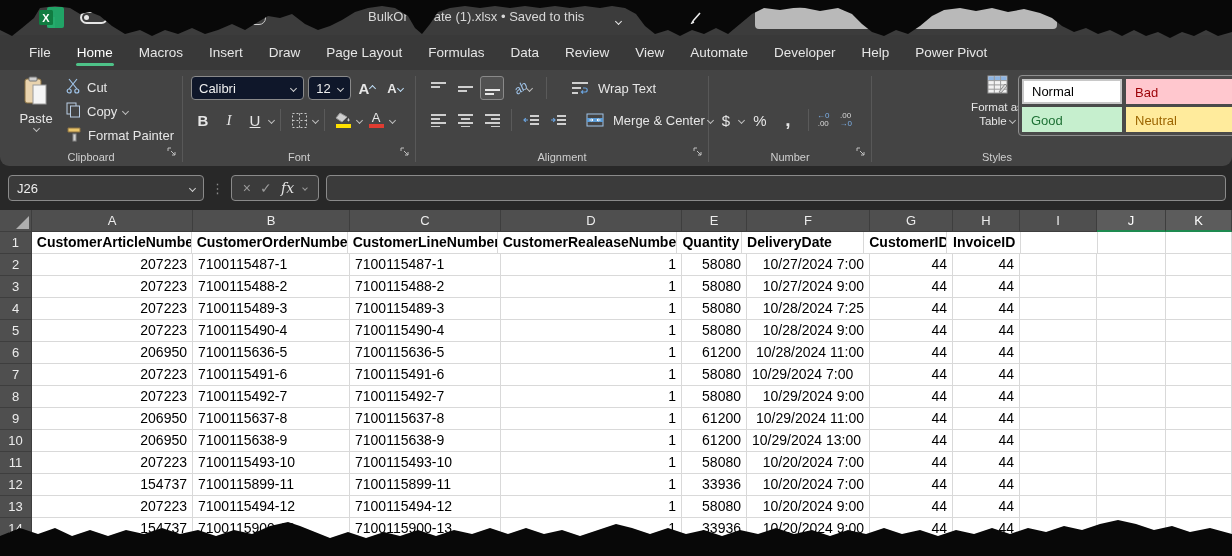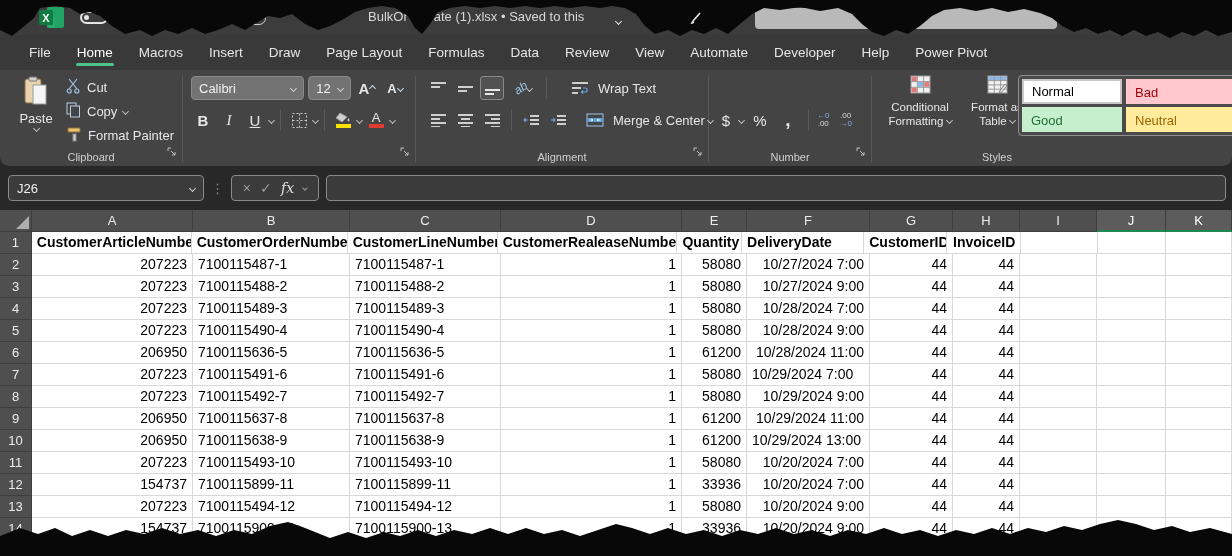--- a/index.html
+++ b/index.html
@@ -45,21 +45,21 @@
 
   
   .grp.clipboard{width:182px;}
   .paste-btn{position:absolute;left:12px;top:6px;width:48px;height:62px;display:flex;flex-direction:column;align-items:center;font-size:13px;}
   .paste-btn .lbl{margin-top:2px;}
   .clip-col{position:absolute;left:66px;top:8px;display:flex;flex-direction:column;gap:6px;font-size:13px;}
   .clip-row{display:flex;align-items:center;gap:6px;height:18px;white-space:nowrap;}
 
   
   .grp.font{width:232px;}
-  .combo{height:24px;background:#737373;border:1px solid #8a8a8a;border-radius:4px;color:#efefef;
+  .combo{height:24px;background:#0f172a;border:1px solid #8a8a8a;border-radius:4px;color:#efefef;
          font-size:13px;display:flex;align-items:center;padding:0 7px;}
   .combo .chev{margin-left:auto;color:#cfcfcf;}
   .font-row1{position:absolute;left:8px;top:6px;display:flex;gap:4px;align-items:center;width:216px;}
   .font-row2{position:absolute;left:8px;top:38px;display:flex;align-items:center;gap:2px;}
   .fmt-btn{min-width:24px;height:24px;display:flex;align-items:center;justify-content:center;font-size:15px;}
   .grow-font{font-size:15px;font-weight:bold;}
   .minidiv{width:1px;height:22px;background:#5a5a5a;margin:0 4px;}
   .colorbar{display:flex;flex-direction:column;align-items:center;line-height:13px;}
   .colorbar .bar{width:15px;height:4px;margin-top:1px;}
 
@@ -257,20 +257,21 @@
           </svg>
           <span class="bar" style="background:#ffe100"></span>
         </span>
         <span class="chev dim"></span>
         <span class="fmt-btn colorbar">
           <span style="font-size:13px;line-height:11px">A</span>
           <span class="bar" style="background:#e03c31"></span>
         </span>
         <span class="chev dim"></span>
       </div>
+      <span class="grp-label">Font</span>
       <span class="launcher">
         <svg width="10" height="10" viewBox="0 0 10 10" stroke="#bfbfbf" fill="none">
             <path d="M1 1 H4 M1 1 V4 M4 4 L8 8 M8 5 V8 H5"></path>
           </svg>
       </span>
     </div>
     <div class="vsep"></div>
 
     <div class="grp alignment">
       <div class="al-row1">
@@ -387,34 +388,20 @@
       <span class="grp-label">Number</span>
       <span class="launcher">
         <svg width="10" height="10" viewBox="0 0 10 10" stroke="#bfbfbf" fill="none">
             <path d="M1 1 H4 M1 1 V4 M4 4 L8 8 M8 5 V8 H5"></path>
           </svg>
       </span>
     </div>
     <div class="vsep"></div>
 
     <div class="grp stylesg">
-      <div class="big-btn cf-btn">
-        <span class="ic">
-          <svg width="21" height="19" viewBox="0 0 21 19">
-            <rect x="1" y="1" width="19" height="17" fill="#f2f2f2" stroke="#9a9a9a"></rect>
-            <path d="M1 6.6 H20 M1 12.3 H20 M7.3 1 V18 M13.6 1 V18" stroke="#9a9a9a"></path>
-            <rect x="1.6" y="1.6" width="5.2" height="4.6" fill="#e07b7b"></rect>
-            <rect x="7.9" y="7.1" width="5.2" height="4.7" fill="#8db4e2"></rect>
-            <rect x="1.6" y="12.8" width="5.2" height="4.6" fill="#e07b7b"></rect>
-            <rect x="14.2" y="7.1" width="5.2" height="4.7" fill="#e07b7b"></rect>
-          </svg>
-        </span>
-        <span>Conditional</span>
-        <span><span>Formatting</span> <span class="chev dim"></span></span>
-      </div>
       <div class="big-btn fat-btn">
         <span class="ic">
           <svg width="21" height="19" viewBox="0 0 21 19">
             <rect x="1" y="1" width="19" height="17" fill="#f2f2f2" stroke="#9a9a9a"></rect>
             <rect x="1.4" y="1.4" width="18.2" height="4" fill="#8db4e2"></rect>
             <path d="M1 5.6 H20 M1 9.9 H20 M1 14.2 H20 M7.3 1 V18 M13.6 1 V18" stroke="#9a9a9a"></path>
             <path d="M12 17 L18 9 L20 11 L14 18 Z" fill="#d9d9d9" stroke="#8a8a8a"></path>
           </svg>
         </span>
         <span>Format as</span>
@@ -505,21 +492,21 @@
           <div class="cell" style="width: 69px; text-align: left;"></div>
           <div class="cell" style="width: 66px; text-align: left;"></div>
         </div>
         <div class="grow">
           <div class="rownum">4</div>
           <div class="cell" style="width: 161px; text-align: right;">207223</div>
           <div class="cell" style="width: 157px; text-align: left;">7100115489-3</div>
           <div class="cell" style="width: 151px; text-align: left;">7100115489-3</div>
           <div class="cell" style="width: 181px; text-align: right;">1</div>
           <div class="cell" style="width: 65px; text-align: right;">58080</div>
-          <div class="cell" style="width: 123px; text-align: right;">10/28/2024 7:00</div>
+          <div class="cell" style="width: 123px; text-align: right;">10/28/2024 7:25</div>
           <div class="cell" style="width: 83px; text-align: right;">44</div>
           <div class="cell" style="width: 67px; text-align: right;">44</div>
           <div class="cell" style="width: 77px; text-align: left;"></div>
           <div class="cell" style="width: 69px; text-align: left;"></div>
           <div class="cell" style="width: 66px; text-align: left;"></div>
         </div>
         <div class="grow">
           <div class="rownum">5</div>
           <div class="cell" style="width: 161px; text-align: right;">207223</div>
           <div class="cell" style="width: 157px; text-align: left;">7100115490-4</div>

